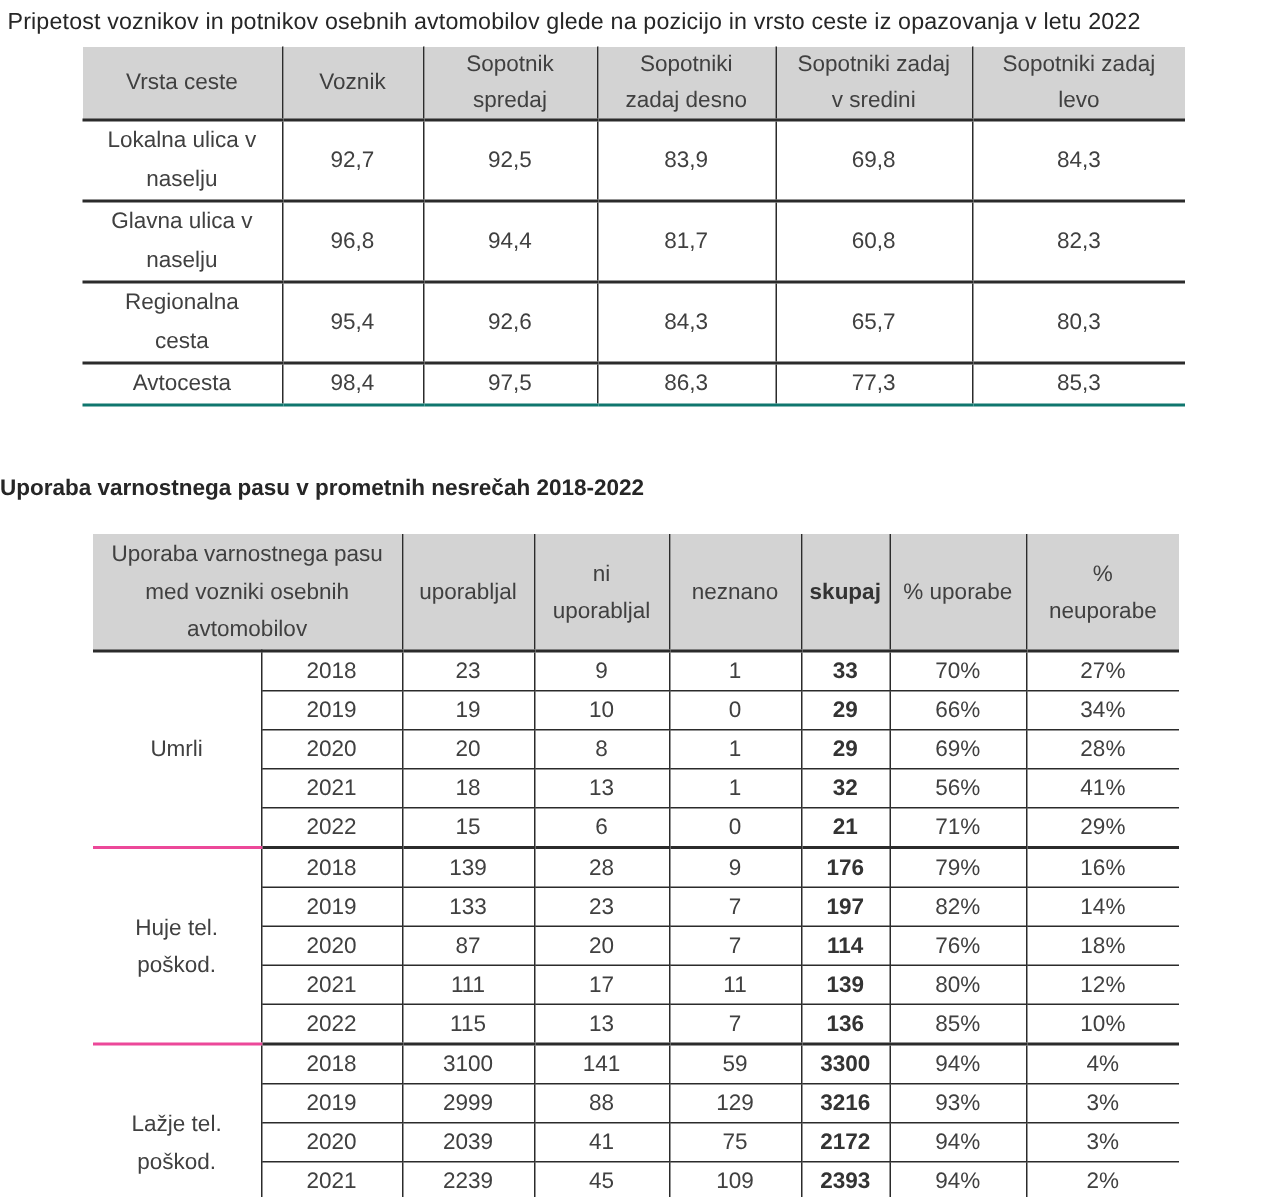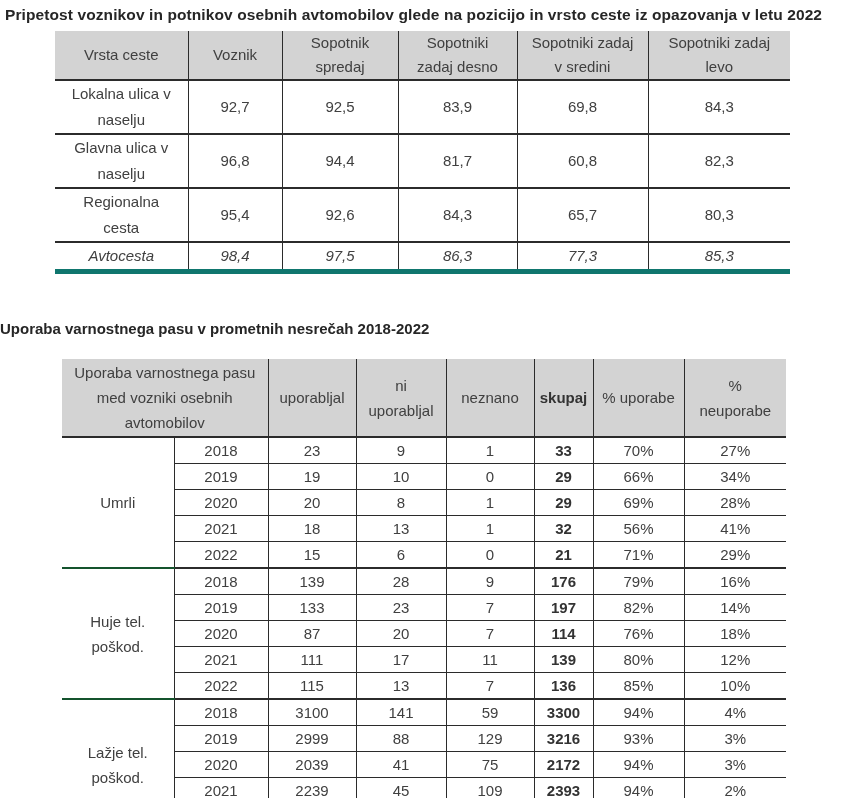--- a/index.html
+++ b/index.html
@@ -2,21 +2,21 @@
 <html><head>
 <meta charset="utf-8">
 <style>
   html,body{margin:0;padding:0;background:#ffffff;}
   body{
     width:855px;height:798px;overflow:hidden;
     font-family:"Liberation Sans","DejaVu Sans",sans-serif;
     color:#404040;
   }
   .page-title{
-    font-size:15.5px;font-weight:bold;color:#262626;
+    font-size:15.5px;font-weight:normal;color:#262626;
     margin:6px 4px 7px 5px;letter-spacing:0.1px;
   }
   .t2-title{
     font-size:15px;font-weight:bold;color:#262626;
     margin:46px 0 22px 0;
   }
   table{border-collapse:collapse;table-layout:fixed;font-size:15px;color:#404040;}
   td,th{padding:0 2px;text-align:center;vertical-align:middle;font-weight:normal;overflow:hidden;}
   .pre{white-space:pre-line;}
 
@@ -25,37 +25,37 @@
   .t1 th{
     background:#d3d3d3;height:48px;line-height:24px;
     border-bottom:2px solid #2b2b2b;border-right:1px solid #2b2b2b;
   }
   .t1 th:last-child{border-right:none;}
   .t1 td{
     line-height:26px;
     border-bottom:2px solid #2b2b2b;border-right:1px solid #2b2b2b;
   }
   .t1 td:last-child{border-right:none;}
-  .t1 tr:last-child td{border-bottom:5px solid #0f766e;font-style:italic;}
+  .t1 tr:last-child td{border-bottom:2px solid #0f766e;}
   .t1 td.label{white-space:pre-line;text-align:center;}
 
   
   .t2{margin-left:62px;width:724px;}
   .t2 th{
     background:#d3d3d3;line-height:25px;
     border-bottom:2px solid #2b2b2b;border-right:1px solid #2b2b2b;
   }
   .t2 th:last-child{border-right:none;}
   .t2 thead tr{height:78px;}
   .t2 tbody td{
     height:25px;line-height:25px;
     border-bottom:1px solid #2b2b2b;border-right:1px solid #2b2b2b;
   }
   .t2 tbody td:last-child{border-right:none;}
-  .t2 td.glabel{white-space:pre-line;border-bottom:2px solid #14532d;}
+  .t2 td.glabel{white-space:pre-line;border-bottom:2px solid #ec4899;}
   .t2 tr.gend td{border-bottom:2px solid #2b2b2b;}
   .t2 tr.tend td{border-bottom:1px solid #555555;}
   .bold{font-weight:bold;color:#333333;}
 </style>
 </head>
 <body>
 
 <div class="page-title">Pripetost voznikov in potnikov osebnih avtomobilov glede na pozicijo in vrsto ceste iz opazovanja v letu 2022</div>
 
 <table class="t1">

